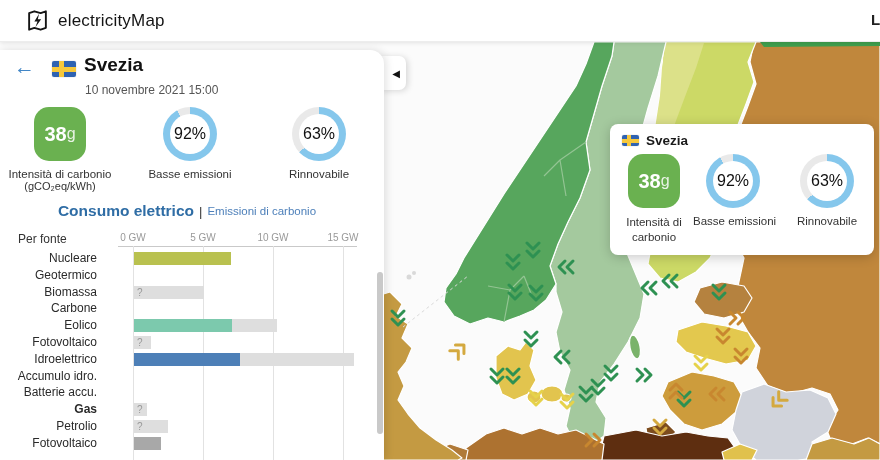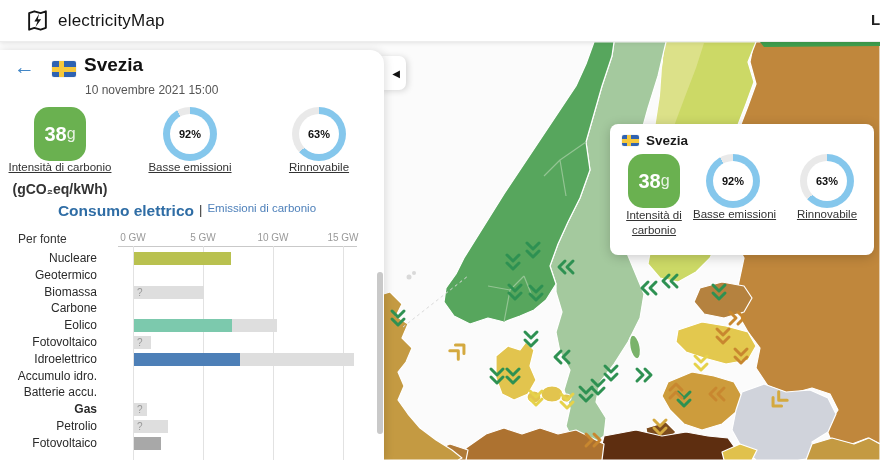--- a/index.html
+++ b/index.html
@@ -53,27 +53,27 @@
   .map-tooltip .stat:nth-child(1){ left:4px;  width:80px; }
   .map-tooltip .stat:nth-child(2){ left:83px; width:80px; }
   .map-tooltip .stat:nth-child(3){ left:177px; width:80px; }
   .stat-box { width:52px; height:54px; border-radius:15px; margin:0 auto;
     display:flex; align-items:center; justify-content:center; }
   .stat-box .v { font-size:20px; font-weight:700; color:#fff; }
   .stat-box .u { font-size:16px; color:rgba(255,255,255,.85); }
   .donut { width:54px; height:54px; border-radius:50%; margin:0 auto; position:relative; }
   .donut-hole { position:absolute; inset:7px; background:#fff; border-radius:50%; }
   .donut-text { position:absolute; inset:0; display:flex; align-items:center; justify-content:center;
-    font-size:11px; font-weight:700; color:#111; }
-  .stat-label { font-size:11.5px; color:#333; white-space:nowrap;text-decoration:underline; }
+    font-size:16px; font-weight:400; color:#111; }
+  .stat-label { margin-top:7px; font-size:11.5px; color:#333; white-space:nowrap; }
   .map-tooltip .stat:nth-child(1) .stat-label { white-space:normal; line-height:15px; }
-  .stat-sub { font-size:14px; color:#333; margin-top:8px;font-weight:bold; }
-
-  
-  .tabs { position:absolute; left:0; right:10px; top:152px; display:flex; align-items:flex-start;
+  .stat-sub { font-size:11px; color:#333; margin-top:0; }
+
+  
+  .tabs { position:absolute; left:0; right:10px; top:152px; display:flex; align-items:center;
     justify-content:center; gap:5px; }
   .tab-active { font-size:15.5px; font-weight:700; color:#2f6da5; cursor:pointer; }
   .tab-divider { font-size:13px; color:#333; }
   .tab-inactive { font-size:11.5px; color:#4e80ba; cursor:pointer; }
 
   
   .chart-heading { position:absolute; left:18px; top:182px; font-size:12px; color:#333; }
   .chart { position:absolute; left:0; top:196px; width:384px; height:214px; }
   .axis-line { position:absolute; left:118px; top:0; width:239px; height:1px; background:#c9c9c9; }
   .gridline { position:absolute; top:0; width:1px; height:214px; background:#e2e2e2; }

